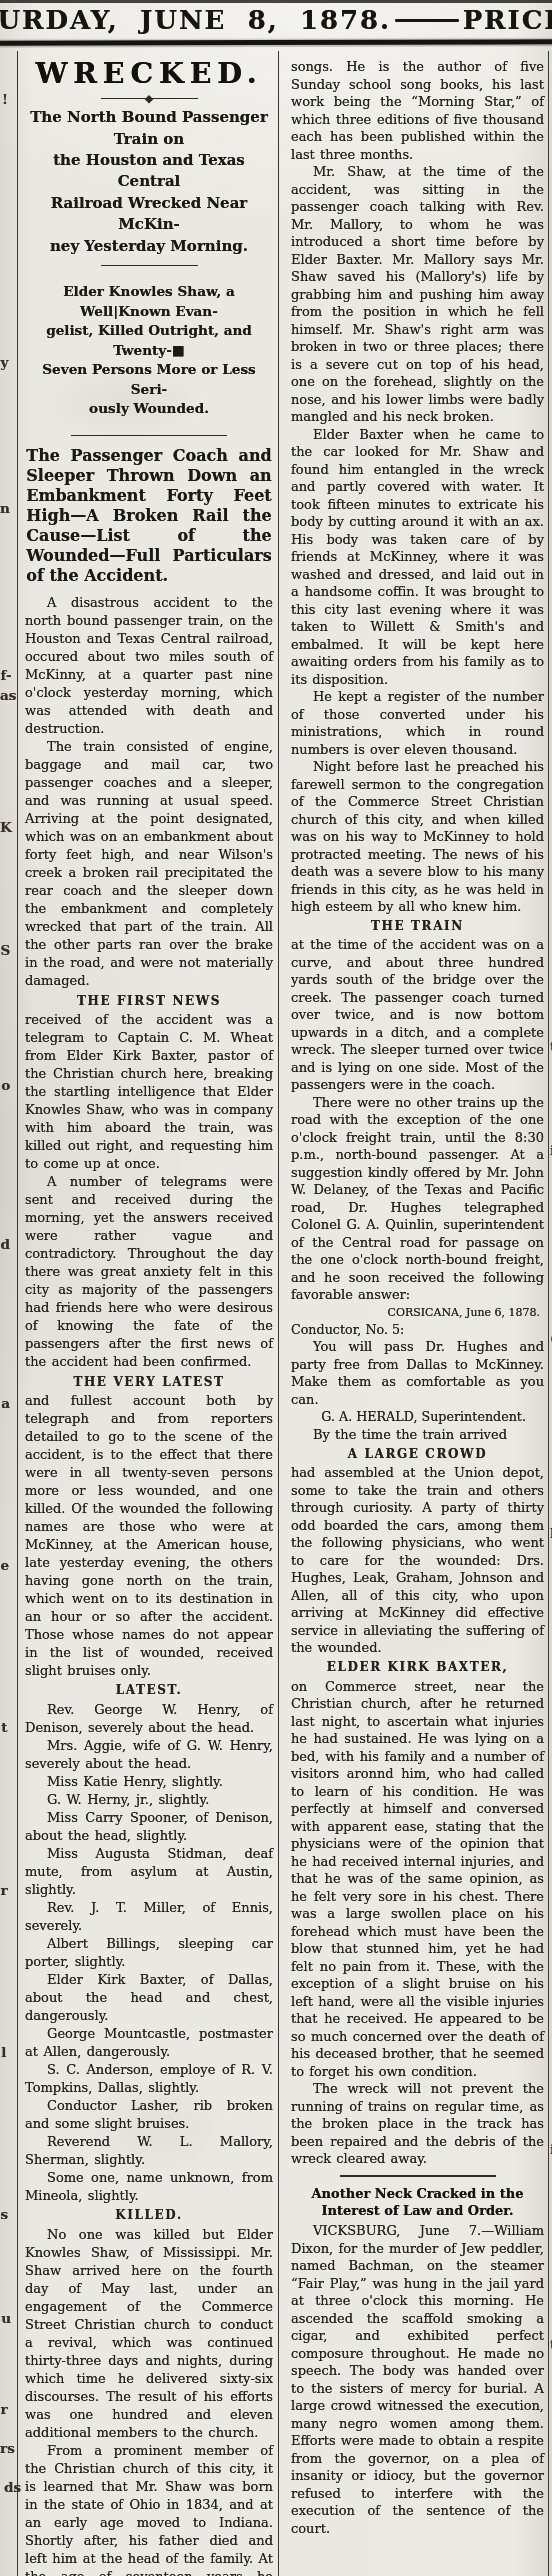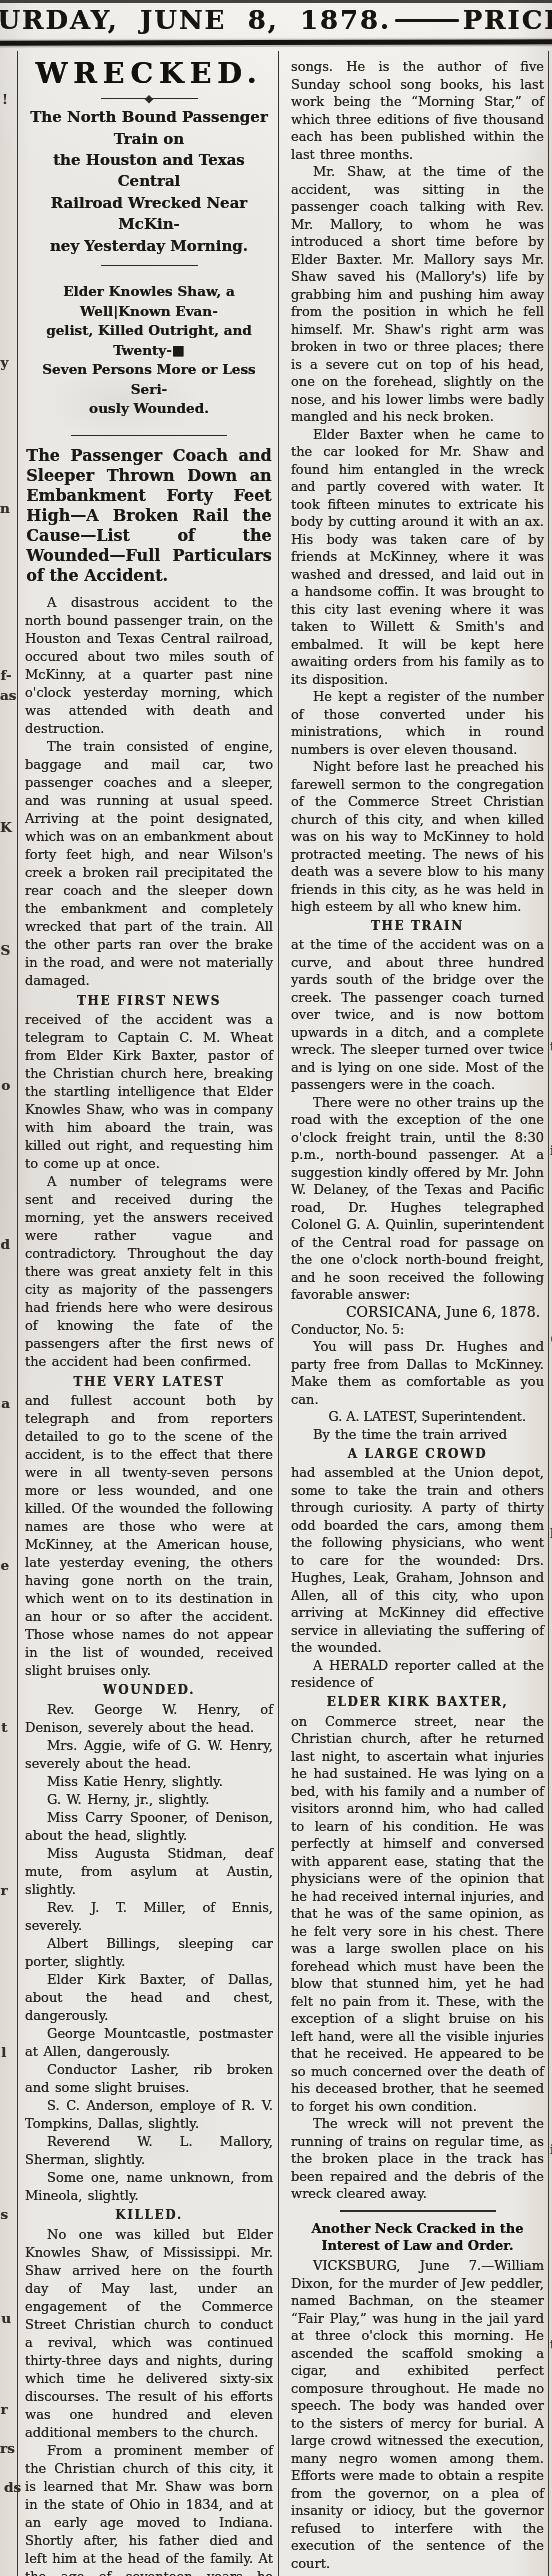--- a/index.html
+++ b/index.html
@@ -76,21 +76,21 @@
     text-shadow:0 0 0.5px rgba(32,28,22,.75);
     word-spacing:1px;
   }
   .col-left p.body { font-size:13px; line-height:18px; word-spacing:1.3px; }
   p.noindent { text-indent:0; }
   h4.section {
     margin:2.6px 0 1.3px; text-align:center; font-weight:bold;
     font-size:12px; letter-spacing:1.6px; line-height:17px;
     text-shadow:0 0 0.6px rgba(28,25,20,.75);
   }
-  .dateline { text-align:right; padding-right:3.9px; font-size:14px; line-height:17.5px;
+  .dateline { text-align:right; padding-right:3.9px; font-size:11px; line-height:17.5px;
     text-shadow:0 0 0.5px rgba(32,28,22,.75); }
   .addressee { font-size:12.7px; line-height:17px; text-shadow:0 0 0.5px rgba(32,28,22,.75); }
   .signature { text-align:right; padding-right:18px; font-size:12.7px; line-height:17.5px;
     text-shadow:0 0 0.5px rgba(32,28,22,.75); }
   h3.story-head {
     margin:5.2px 9px 3.9px; text-align:center; font-weight:bold;
     font-size:13px; line-height:17px; color:#17140f;
     text-shadow:0 0 0.6px rgba(23,20,15,.85);
   }
 </style>
@@ -166,33 +166,33 @@
     <p class="body">A disastrous accident to the north bound passenger train, on the Houston and Texas Central railroad, occured about two miles south of McKinny, at a quarter past nine o'clock yesterday morning, which was attended with death and destruction.</p>
     <p class="body">The train consisted of engine, baggage and mail car, two passenger coaches and a sleeper, and was running at usual speed. Arriving at the point designated, which was on an embankment about forty feet high, and near Wilson's creek a broken rail precipitated the rear coach and the sleeper down the embankment and completely wrecked that part of the train. All the other parts ran over the brake in the road, and were not materially damaged.</p>
 
     <h4 class="section">THE FIRST NEWS</h4>
     <p class="body noindent">received of the accident was a telegram to Captain C. M. Wheat from Elder Kirk Baxter, pastor of the Christian church here, breaking the startling intelligence that Elder Knowles Shaw, who was in company with him aboard the train, was killed out right, and requesting him to come up at once.</p>
     <p class="body">A number of telegrams were sent and received during the morning, yet the answers received were rather vague and contradictory. Throughout the day there was great anxiety felt in this city as majority of the passengers had friends here who were desirous of knowing the fate of the passengers after the first news of the accident had been confirmed.</p>
 
     <h4 class="section">THE VERY LATEST</h4>
     <p class="body noindent">and fullest account both by telegraph and from reporters detailed to go to the scene of the accident, is to the effect that there were in all twenty-seven persons more or less wounded, and one killed. Of the wounded the following names are those who were at McKinney, at the American house, late yesterday evening, the others having gone north on the train, which went on to its destination in an hour or so after the accident. Those whose names do not appear in the list of wounded, received slight bruises only.</p>
 
-    <h4 class="section">WOUNDED.</h4>
+    <h4 class="section">LATEST.</h4>
     <p class="body">Rev. George W. Henry, of Denison, severely about the head.</p>
     <p class="body">Mrs. Aggie, wife of G. W. Henry, severely about the head.</p>
     <p class="body">Miss Katie Henry, slightly.</p>
     <p class="body">G. W. Herny, jr., slightly.</p>
     <p class="body">Miss Carry Spooner, of Denison, about the head, slightly.</p>
     <p class="body">Miss Augusta Stidman, deaf mute, from asylum at Austin, slightly.</p>
     <p class="body">Rev. J. T. Miller, of Ennis, severely.</p>
     <p class="body">Albert Billings, sleeping car porter, slightly.</p>
     <p class="body">Elder Kirk Baxter, of Dallas, about the head and chest, dangerously.</p>
     <p class="body">George Mountcastle, postmaster at Allen, dangerously.</p>
+    <p class="body">S. C. Anderson, employe of R. V. Tompkins, Dallas, slightly.</p>
     <p class="body">Conductor Lasher, rib broken and some slight bruises.</p>
-    <p class="body">S. C. Anderson, employe of R. V. Tompkins, Dallas, slightly.</p>
     <p class="body">Reverend W. L. Mallory, Sherman, slightly.</p>
     <p class="body">Some one, name unknown, from Mineola, slightly.</p>
 
     <h4 class="section">KILLED.</h4>
     <p class="body">No one was killed but Elder Knowles Shaw, of Mississippi. Mr. Shaw arrived here on the fourth day of May last, under an engagement of the Commerce Street Christian church to conduct a revival, which was continued thirty-three days and nights, during which time he delivered sixty-six discourses. The result of his efforts was one hundred and eleven additional members to the church.</p>
     <p class="body">From a prominent member of the Christian church of this city, it is learned that Mr. Shaw was born in the state of Ohio in 1834, and at an early age moved to Indiana. Shortly after, his father died and left him at the head of the family. At the age of seventeen years he joined the Christian church, shortly after which he began preaching, and if he had lived until the first day of next January he would have been preaching twenty-one years. The past fifteen years of his life has been spent as an evangelist, and in supporting and helping various churches. At the age of twenty-three years, he married a Miss Finley, of Virginia, and continued to reside in Indiana up to a short time ago, when he moved to Columbus, Mississippi. He leaves a wife and two children, a young lady about nineteen years old, and a youth about sixteen years old. He was very successful as a revivalist and had attained some notoriety in the northern and western states for his success in this line and for his compilation of Sunday school</p>
   </div>
 
   <div class="col col-right">
     <p class="body noindent">songs. He is the author of five Sunday school song books, his last work being the “Morning Star,” of which three editions of five thousand each has been published within the last three months.</p>
@@ -201,26 +201,25 @@
     <p class="body">He kept a register of the number of those converted under his ministrations, which in round numbers is over eleven thousand.</p>
     <p class="body">Night before last he preached his farewell sermon to the congregation of the Commerce Street Christian church of this city, and when killed was on his way to McKinney to hold protracted meeting. The news of his death was a severe blow to his many friends in this city, as he was held in high esteem by all who knew him.</p>
 
     <h4 class="section">THE TRAIN</h4>
     <p class="body noindent">at the time of the accident was on a curve, and about three hundred yards south of the bridge over the creek. The passenger coach turned over twice, and is now bottom upwards in a ditch, and a complete wreck. The sleeper turned over twice and is lying on one side. Most of the passengers were in the coach.</p>
     <p class="body">There were no other trains up the road with the exception of the one o'clock freight train, until the 8:30 p.m., north-bound passenger. At a suggestion kindly offered by Mr. John W. Delaney, of the Texas and Pacific road, Dr. Hughes telegraphed Colonel G. A. Quinlin, superintendent of the Central road for passage on the one o'clock north-bound freight, and he soon received the following favorable answer:</p>
 
     <div class="dateline">CORSICANA, June 6, 1878.</div>
     <div class="addressee">Conductor, No. 5:</div>
     <p class="body">You will pass Dr. Hughes and party free from Dallas to McKinney. Make them as comfortable as you can.</p>
-    <div class="signature">G. A. LATEST, Superintendent.</div>
+    <div class="signature">G. A. HERALD, Superintendent.</div>
 
     <p class="body">By the time the train arrived</p>
     <h4 class="section">A LARGE CROWD</h4>
     <p class="body noindent">had assembled at the Union depot, some to take the train and others through curiosity. A party of thirty odd boarded the cars, among them the following physicians, who went to care for the wounded: Drs. Hughes, Leak, Graham, Johnson and Allen, all of this city, who upon arriving at McKinney did effective service in alleviating the suffering of the wounded.</p>
-    <p class="body">A HERALD reporter called at the residence of</p>
 
     <h4 class="section">ELDER KIRK BAXTER,</h4>
     <p class="body noindent">on Commerce street, near the Christian church, after he returned last night, to ascertain what injuries he had sustained. He was lying on a bed, with his family and a number of visitors aronnd him, who had called to learn of his condition. He was perfectly at himself and conversed with apparent ease, stating that the physicians were of the opinion that he had received internal injuries, and that he was of the same opinion, as he felt very sore in his chest. There was a large swollen place on his forehead which must have been the blow that stunned him, yet he had felt no pain from it. These, with the exception of a slight bruise on his left hand, were all the visible injuries that he received. He appeared to be so much concerned over the death of his deceased brother, that he seemed to forget his own condition.</p>
     <p class="body">The wreck will not prevent the running of trains on regular time, as the broken place in the track has been repaired and the debris of the wreck cleared away.</p>
 
     <div class="divider w240"></div>
     <h3 class="story-head">Another Neck Cracked in the Interest of Law and Order.</h3>
     <p class="body">VICKSBURG, June 7.—William Dixon, for the murder of Jew peddler, named Bachman, on the steamer “Fair Play,” was hung in the jail yard at three o'clock this morning. He ascended the scaffold smoking a cigar, and exhibited perfect composure throughout. He made no speech. The body was handed over to the sisters of mercy for burial. A large crowd witnessed the execution, many negro women among them. Efforts were made to obtain a respite from the governor, on a plea of insanity or idiocy, but the governor refused to interfere with the execution of the sentence of the court.</p>
 
   </div>

